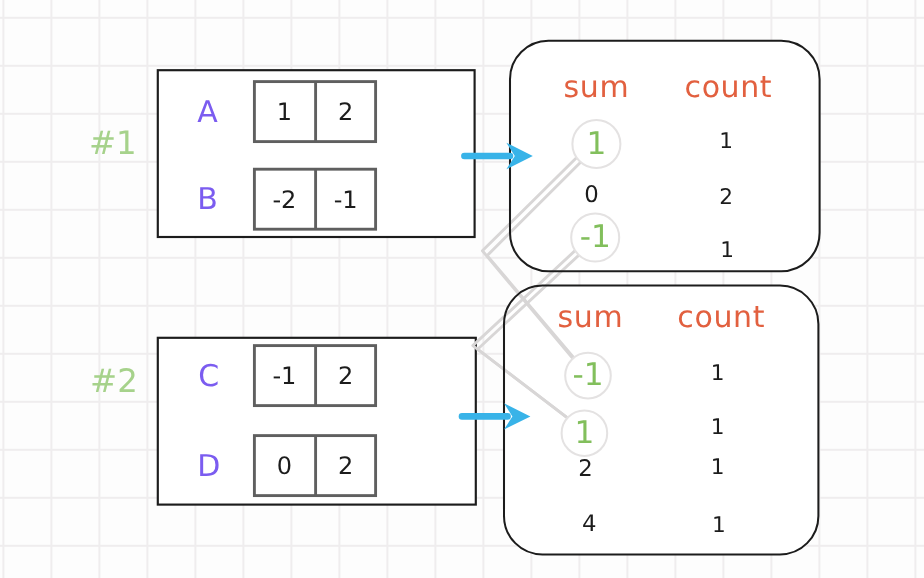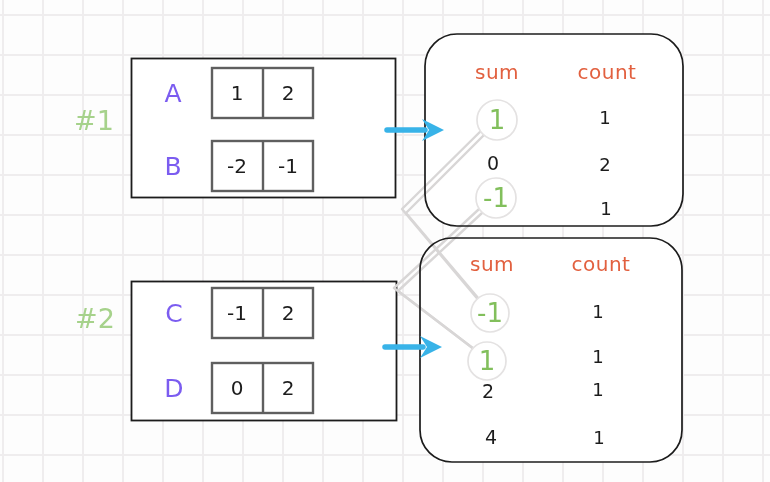--- a/index.html
+++ b/index.html
@@ -19,21 +19,21 @@
   .t{
     position:absolute;
     transform:translate(-50%,-50%);
     white-space:nowrap;
     color:#1c1c1c;
     line-height:1;
   }
   .green-label{color:#a6d28b;font-size:27px;}
   .letter{color:#7b5cf0;font-size:25px;}
   .cellnum{font-size:20px;}
-  .hdr{color:#e2603f;font-size:20px;letter-spacing:.5px;}
+  .hdr{color:#e2603f;font-size:25px;letter-spacing:.5px;}
   .sumblack{font-size:19px;}
   .cnt{font-size:18px;}
   .sumgreen{color:#82bf5c;font-size:26px;}
 </style>
 </head>
 <body>
 
 <div class="stage">
 
   <svg class="layer" width="770" height="482" viewBox="0 0 770 482">

